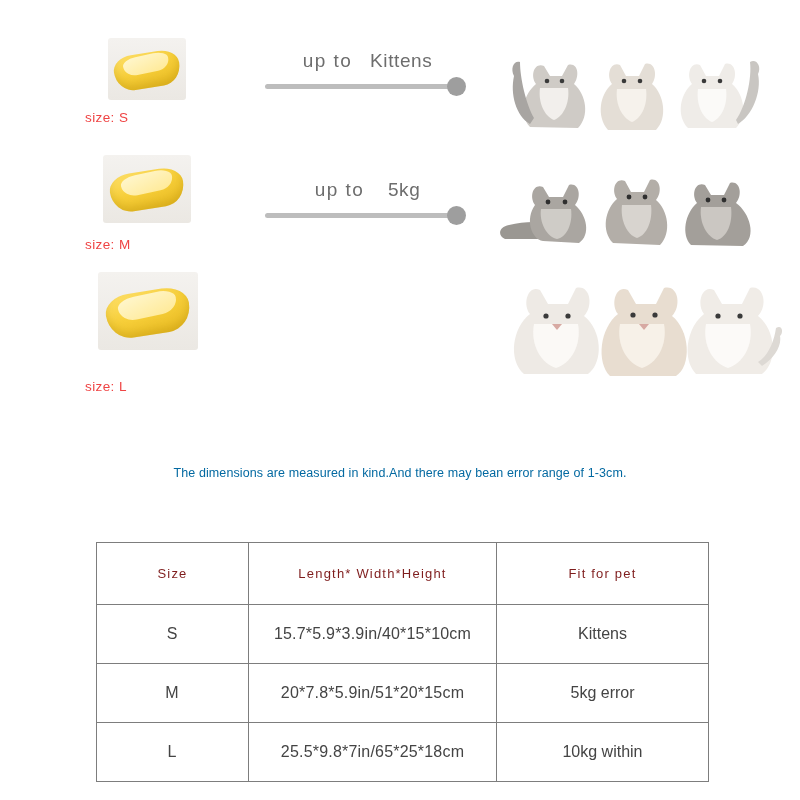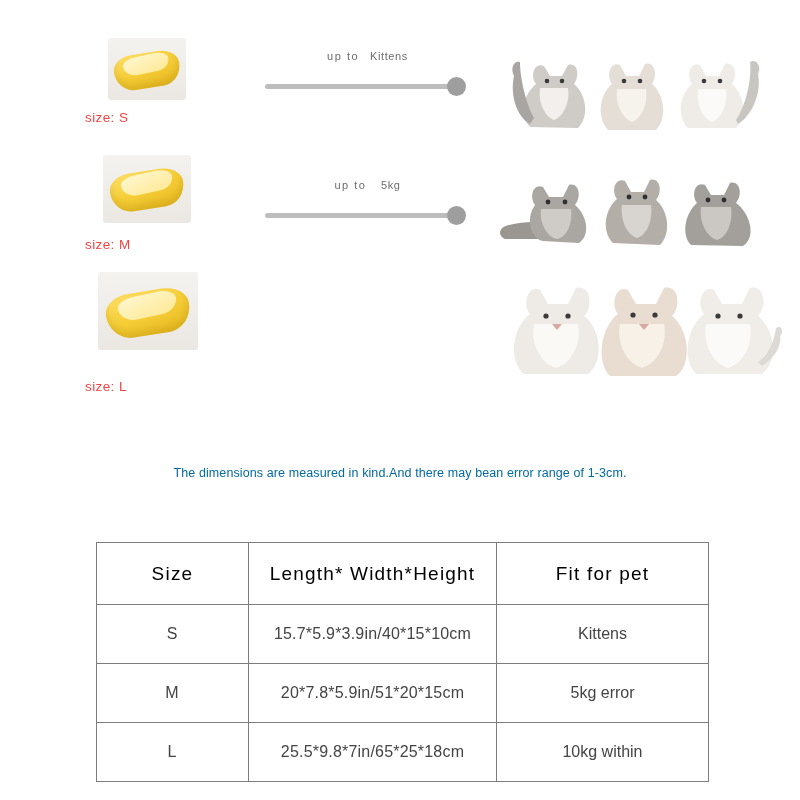--- a/index.html
+++ b/index.html
@@ -88,21 +88,21 @@
   }
   .row-m .slider-wrap { top: 34px; }
   .row-l .slider-wrap { top: 48px; }
 
   .slider-text {
     position: absolute;
     left: 0;
     top: 0;
     width: 205px;
     text-align: center;
-    font-size: 11px;
+    font-size: 19px;
     color: #6d6d6d;
     letter-spacing: .6px;
   }
   .slider-text .cap { letter-spacing: 1.5px; }
   .slider-track {
     position: absolute;
     left: 0;
     top: 34px;
     width: 190px;
     height: 5px;
@@ -153,23 +153,23 @@
     table-layout: fixed;
   }
   .spec-table td, .spec-table th {
     border: 1px solid #7d7d7d;
     text-align: center;
     color: #444;
     font-weight: normal;
   }
   .spec-table thead th {
     height: 62px;
-    font-size: 19px;
+    font-size: 13px;
     letter-spacing: 1.2px;
-    color: #000000;
+    color: #7f1d1d;
   }
   .spec-table tbody td {
     height: 59px;
     font-size: 16px;
   }
   .col-size { width: 152px; }
   .col-dims { width: 248px; }
   .col-fit  { width: 212px; }
 
   .cell-size { font-size: 19px; letter-spacing: 1px; }

